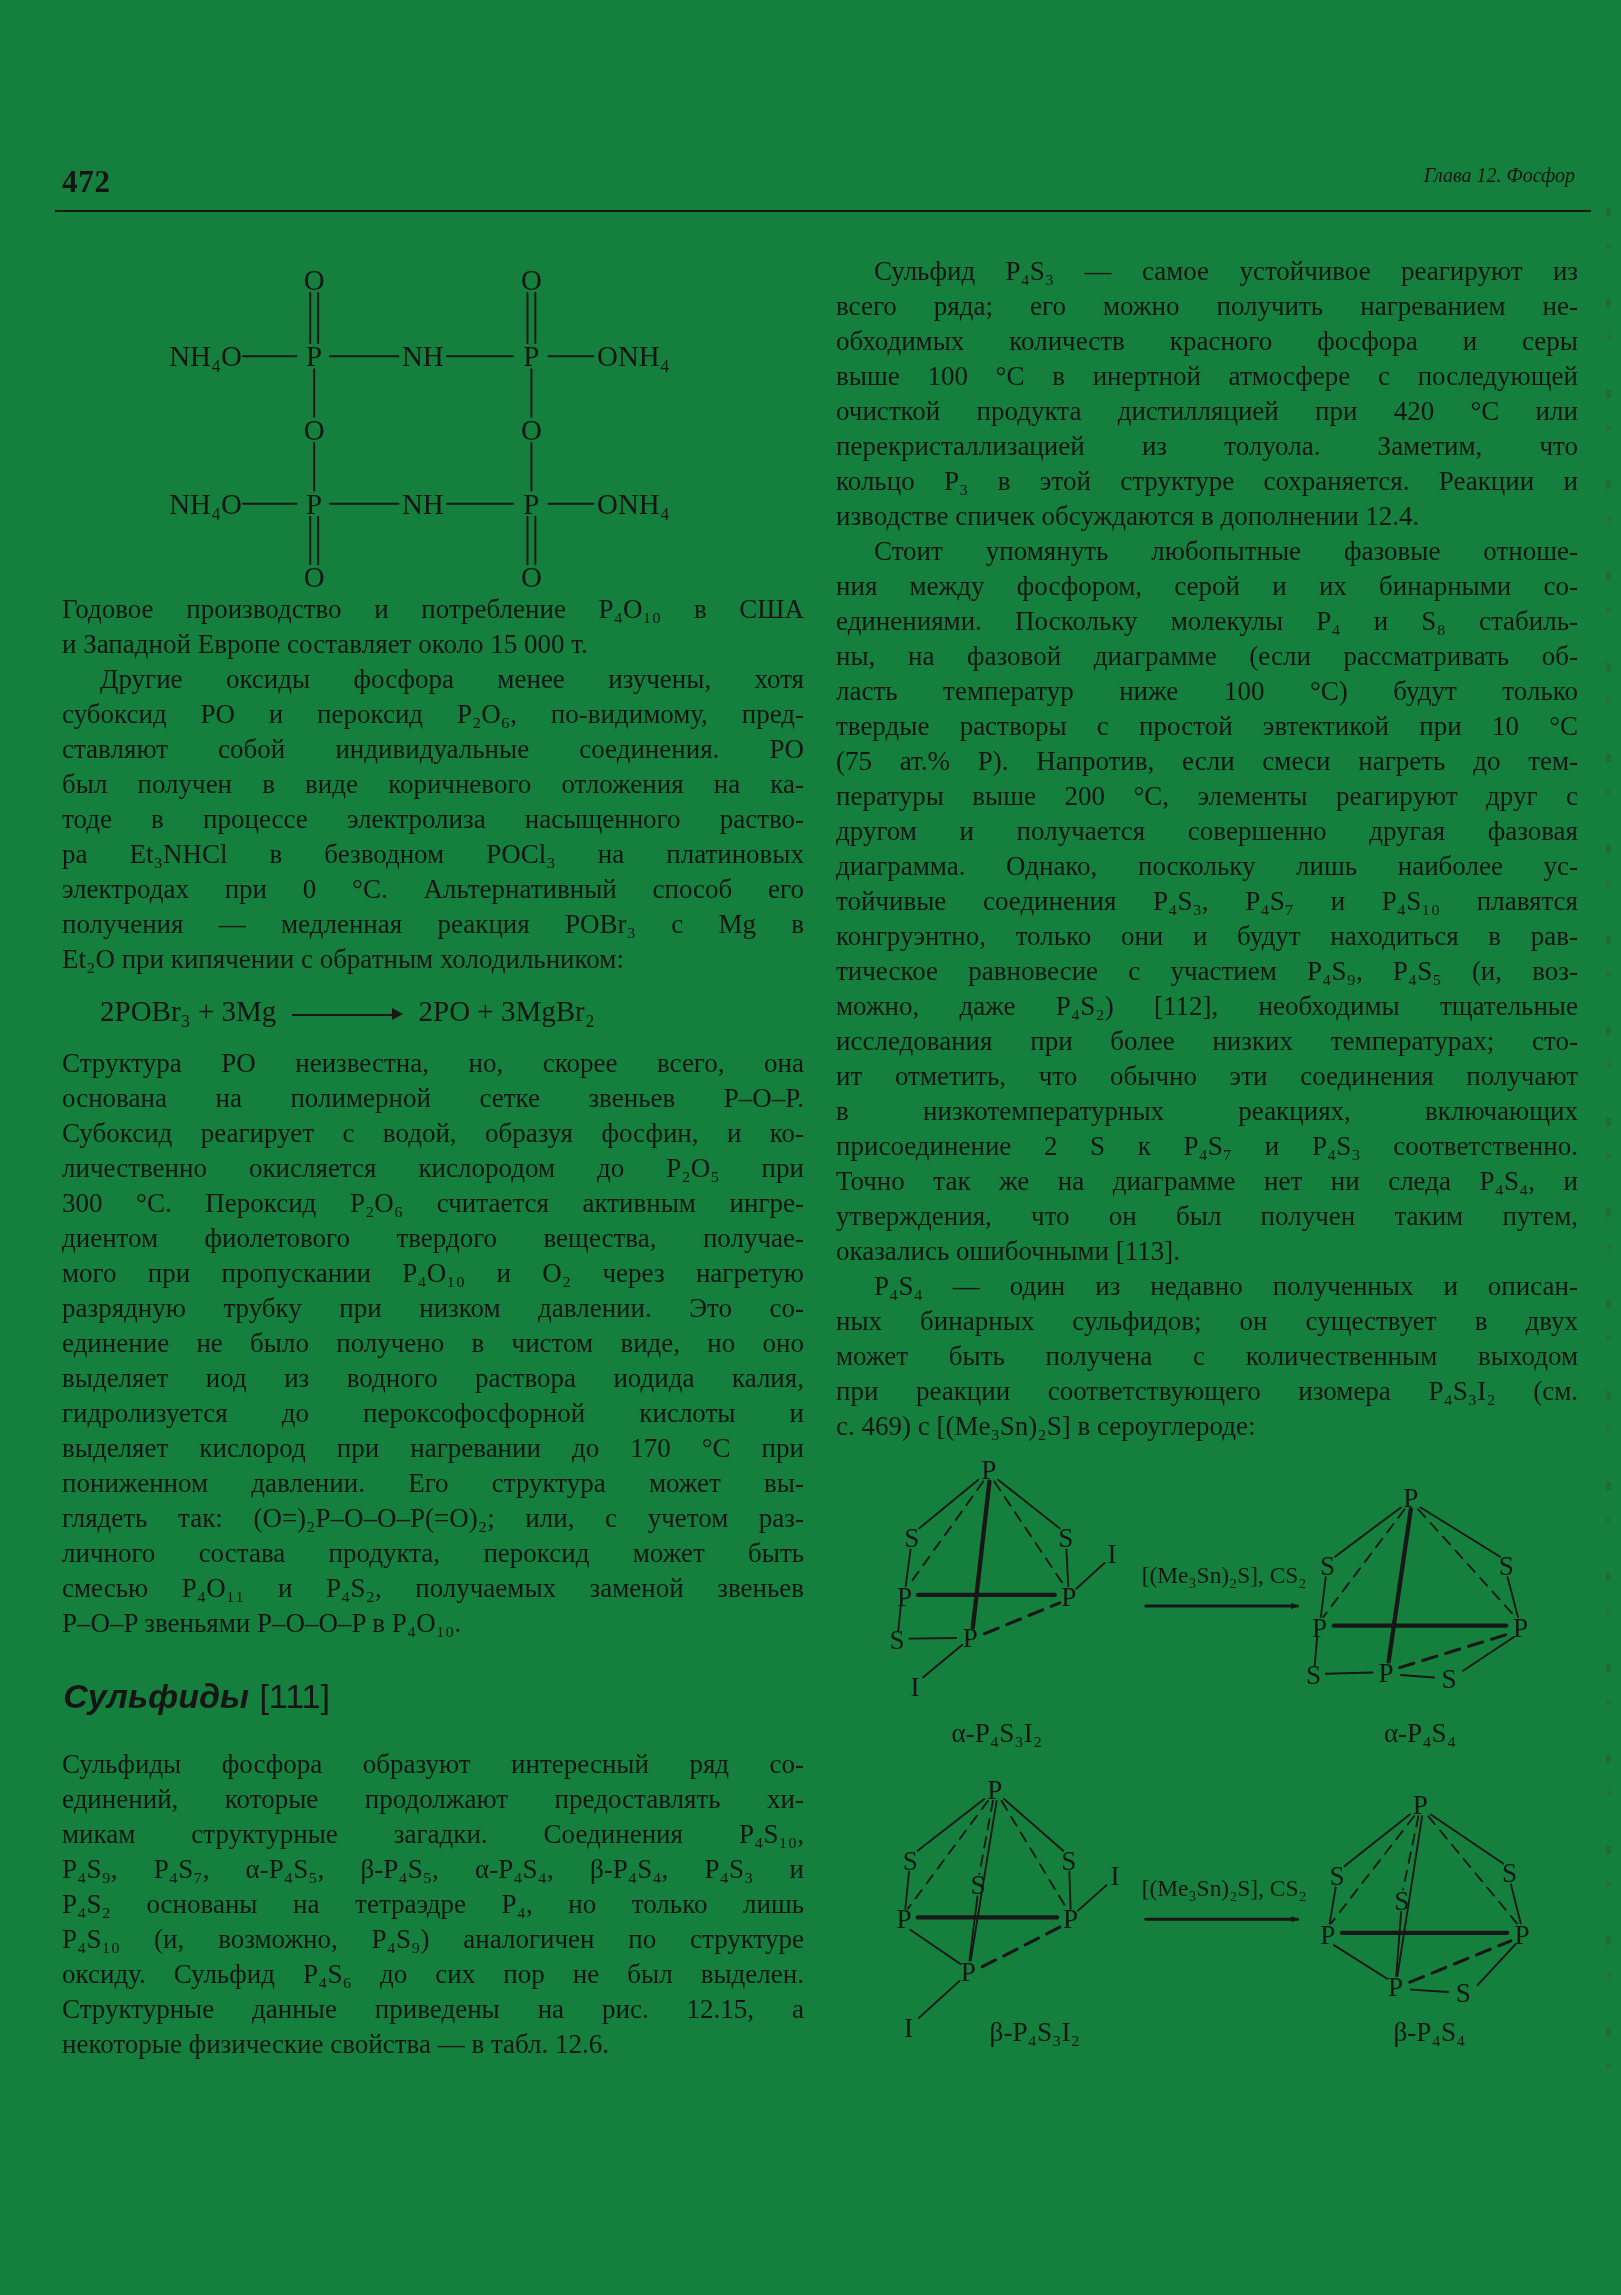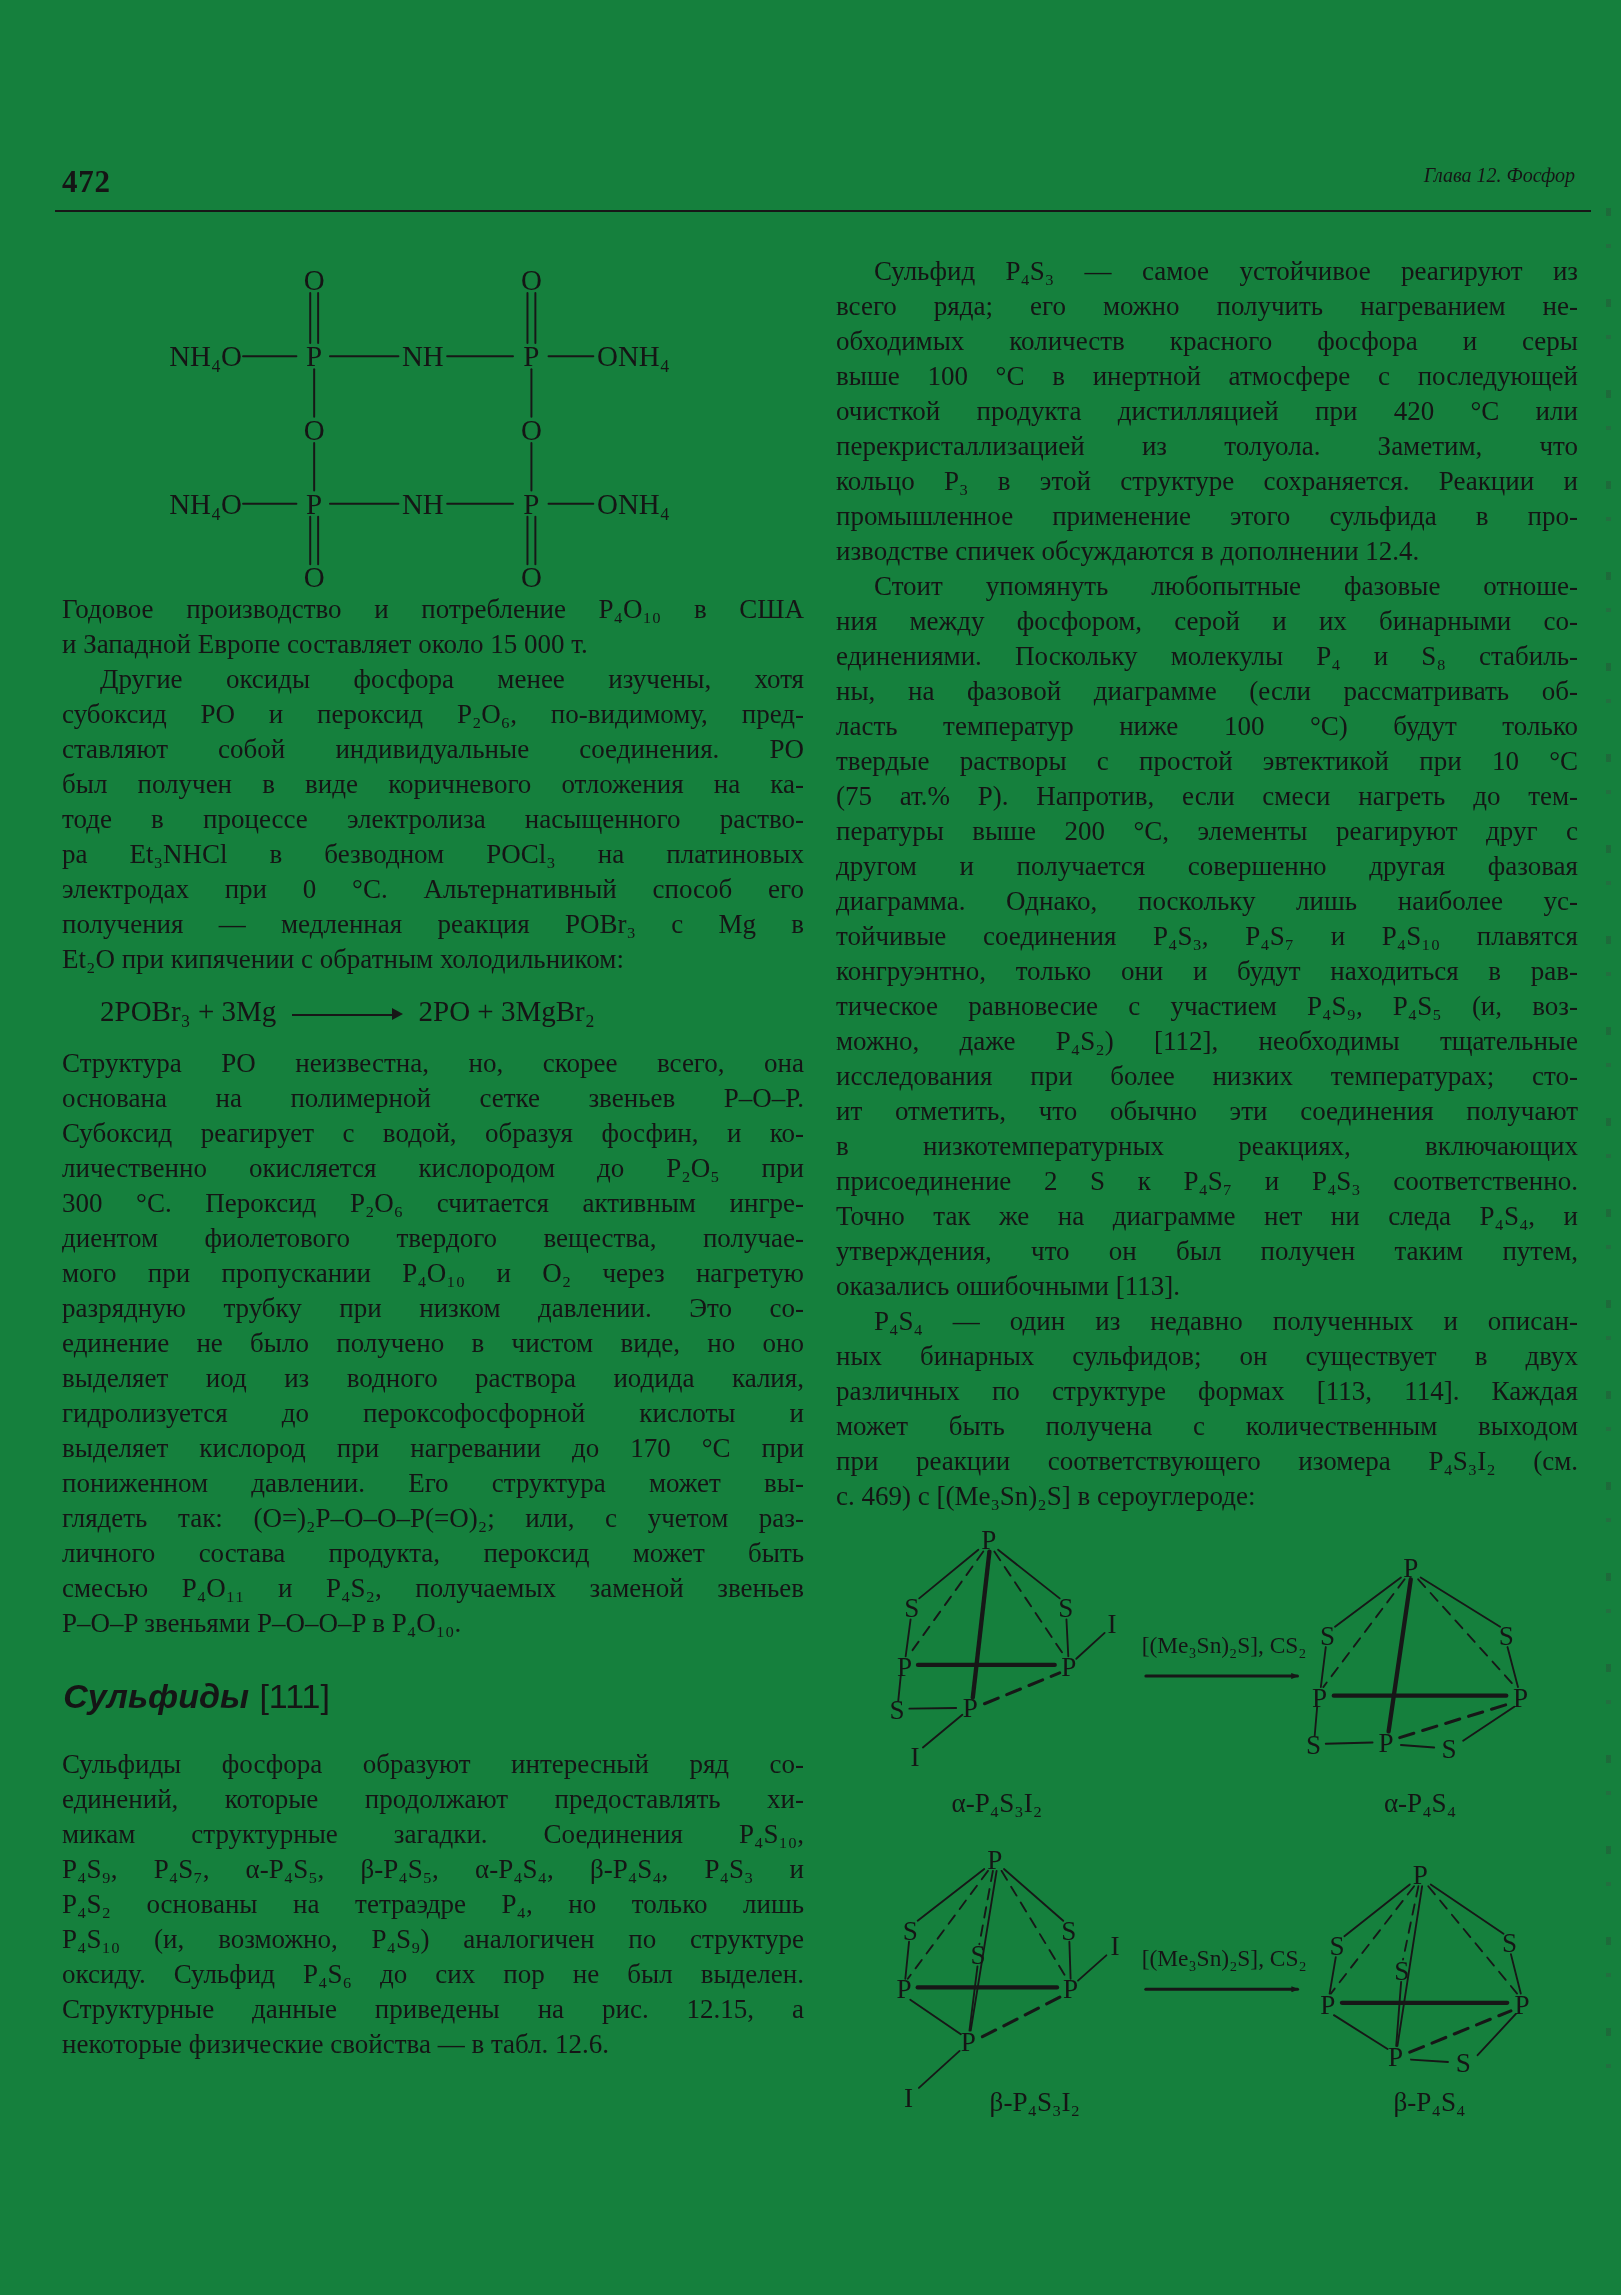--- a/index.html
+++ b/index.html
@@ -170,21 +170,20 @@
   <div class="col col-right">
 
     <div class="para indent">
         <div class="tline">Сульфид P₄S₃ — самое устойчивое реагируют из</div>
         <div class="tline">всего ряда; его можно получить нагреванием не-</div>
         <div class="tline">обходимых количеств красного фосфора и серы</div>
         <div class="tline">выше 100 °C в инертной атмосфере с последующей</div>
         <div class="tline">очисткой продукта дистилляцией при 420 °C или</div>
         <div class="tline">перекристаллизацией из толуола. Заметим, что</div>
         <div class="tline">кольцо P₃ в этой структуре сохраняется. Реакции и</div>
-        <div class="tline">промышленное применение этого сульфида в про-</div>
         <div class="tline last">изводстве спичек обсуждаются в дополнении 12.4.</div>
       </div>
     <div class="para indent">
         <div class="tline">Стоит упомянуть любопытные фазовые отноше-</div>
         <div class="tline">ния между фосфором, серой и их бинарными со-</div>
         <div class="tline">единениями. Поскольку молекулы P₄ и S₈ стабиль-</div>
         <div class="tline">ны, на фазовой диаграмме (если рассматривать об-</div>
         <div class="tline">ласть температур ниже 100 °C) будут только</div>
         <div class="tline">твердые растворы с простой эвтектикой при 10 °C</div>
         <div class="tline">(75 ат.% P). Напротив, если смеси нагреть до тем-</div>
@@ -199,21 +198,20 @@
         <div class="tline">ит отметить, что обычно эти соединения получают</div>
         <div class="tline">в низкотемпературных реакциях, включающих</div>
         <div class="tline">присоединение 2 S к P₄S₇ и P₄S₃ соответственно.</div>
         <div class="tline">Точно так же на диаграмме нет ни следа P₄S₄, и</div>
         <div class="tline">утверждения, что он был получен таким путем,</div>
         <div class="tline last">оказались ошибочными [113].</div>
       </div>
     <div class="para indent">
         <div class="tline">P₄S₄ — один из недавно полученных и описан-</div>
         <div class="tline">ных бинарных сульфидов; он существует в двух</div>
-        <div class="tline">различных по структуре формах [113, 114]. Каждая</div>
         <div class="tline">может быть получена с количественным выходом</div>
         <div class="tline">при реакции соответствующего изомера P₄S₃I₂ (см.</div>
         <div class="tline last">с. 469) с [(Me₃Sn)₂S] в сероуглероде:</div>
       </div>
 
     <svg class="scheme" width="703" height="308" viewBox="0 0 1140 500">
       <defs>
         <marker id="ah-a" markerWidth="12" markerHeight="10" refX="10" refY="5" orient="auto" markerUnits="userSpaceOnUse">
           <path d="M0,0 L12,5 L0,10 Z" fill="#171717"></path>
         </marker>

